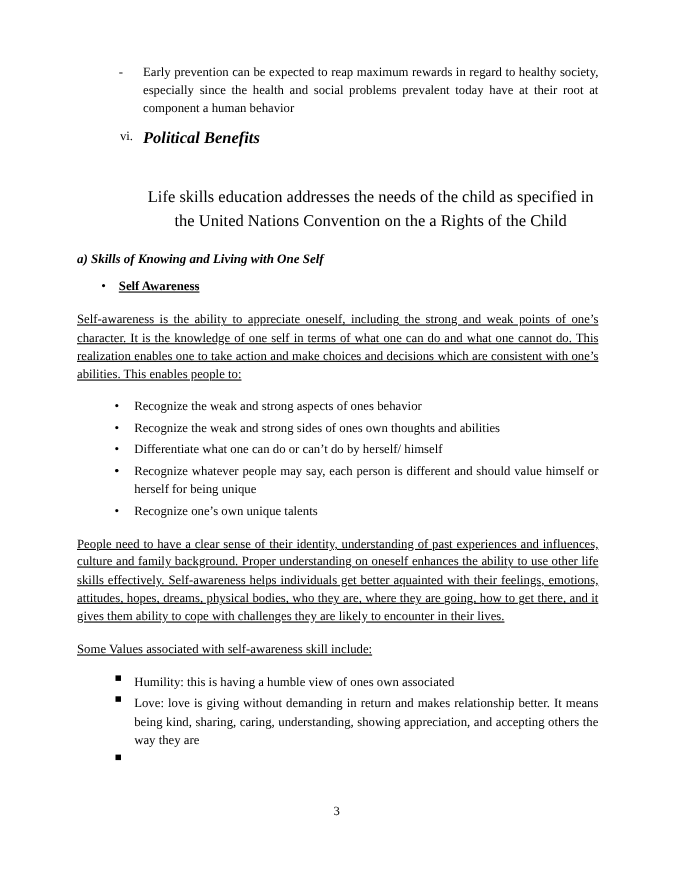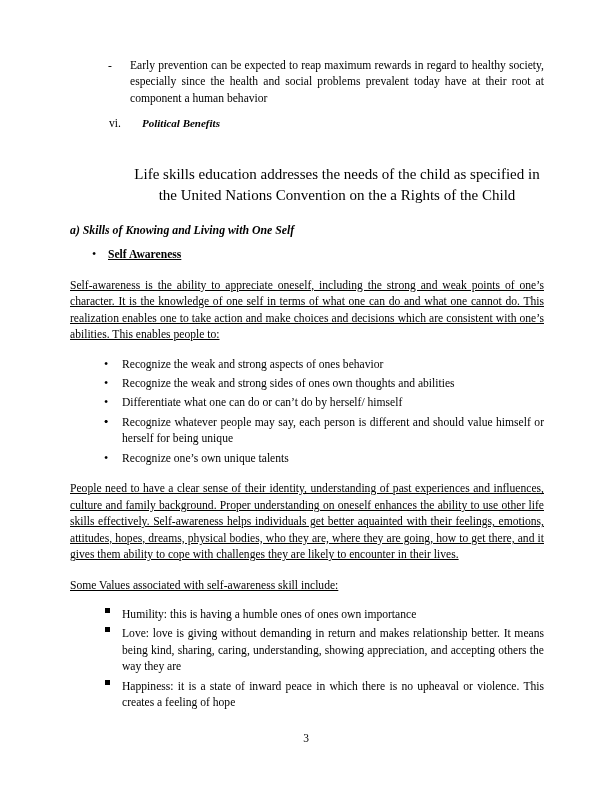--- a/index.html
+++ b/index.html
@@ -59,23 +59,22 @@
   }
   .roman-item .rmarker {
     position: absolute;
     left: 25px;
     top: 0;
     font-size: 11.6px;
   }
   .roman-item .rtitle {
     font-style: italic;
     font-weight: bold;
-    font-size: 11px;
+    font-size: 15px;
     display: block;
-    margin-left: 12px;
   }
   .roman-item .rbody {
     display: block;
     font-size: 15px;
     text-align: center;
     margin-top: 32px;
   }
 
   h2.section-heading {
     font-size: 11.8px;
@@ -228,28 +227,27 @@
       </li>
     </ul>
 
     <p class="para">People need to have a clear sense of their identity, understanding of past experiences and influences, culture and family background. Proper understanding on oneself enhances the ability to use other life skills effectively. Self-awareness helps individuals get better aquainted with their feelings, emotions, attitudes, hopes, dreams, physical bodies, who they are, where they are going, how to get there, and it gives them ability to cope with challenges they are likely to encounter in their lives.</p>
 
     <p class="para">Some Values associated with self-awareness skill include:</p>
 
     <ul class="square-bullets">
       <li>
         <span class="smark"></span>
-        <span>Humility: this is having a humble ones of ones own importance</span>
+        <span>Humility: this is having a humble view of ones own associated</span>
       </li>
       <li>
         <span class="smark"></span>
         <span>Love: love is giving without demanding in return and makes relationship better. It means being kind, sharing, caring, understanding, showing appreciation, and accepting others the way they are</span>
       </li>
       <li>
         <span class="smark"></span>
-        <span>Happiness: it is a state of inward peace in which there is no upheaval or violence. This creates a feeling of hope</span>
       </li>
     </ul>
 
   </div>
 
   <div class="page-number">3</div>
 </div>
 
 </body></html>

